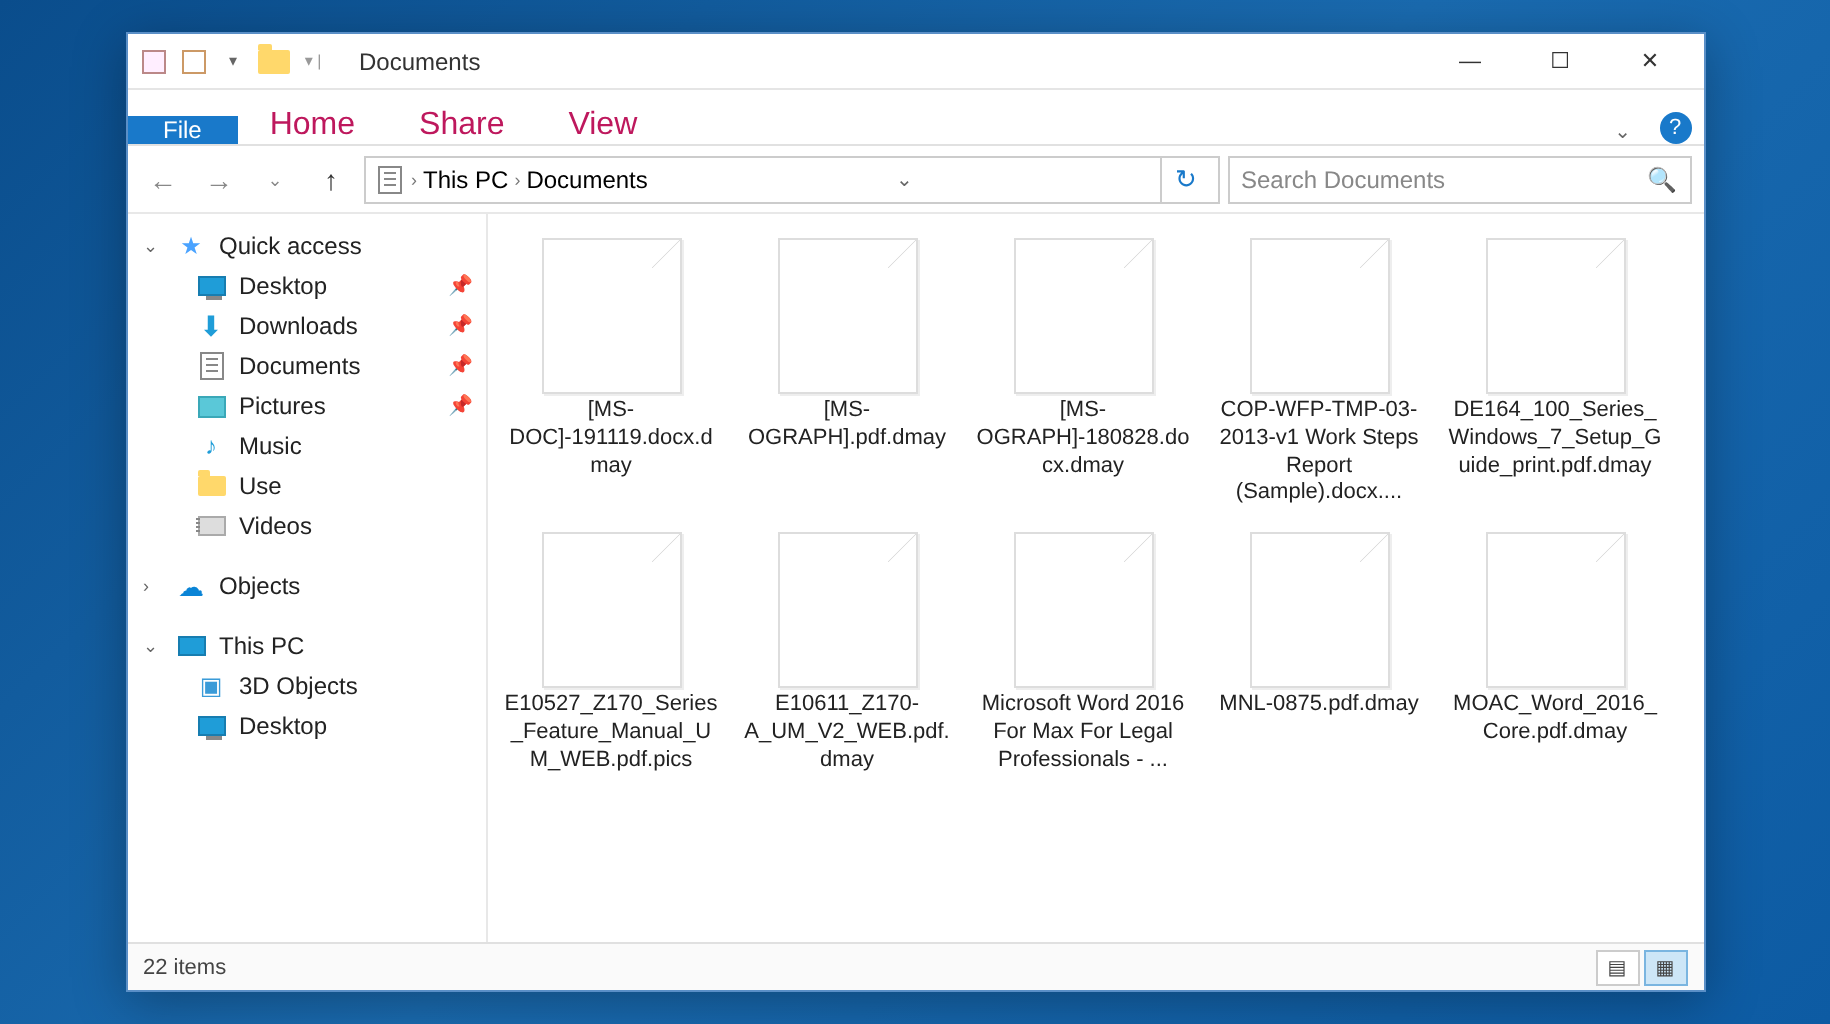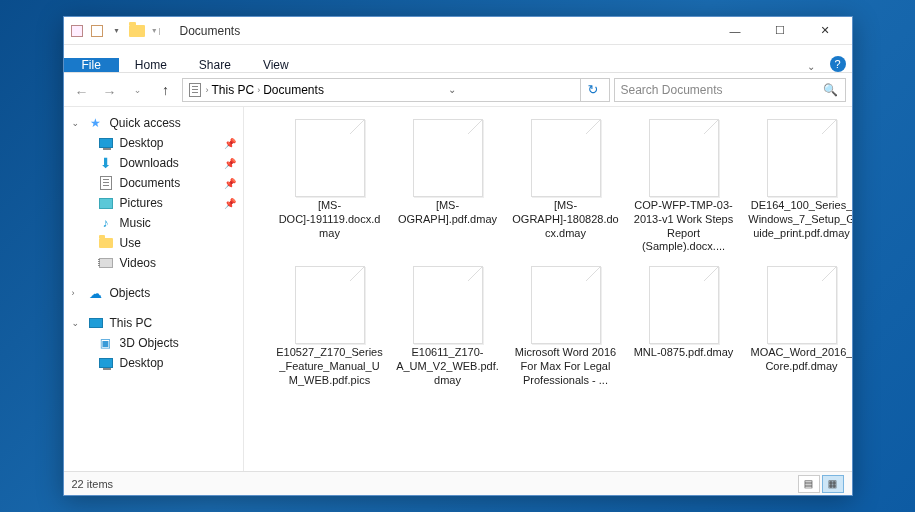--- a/index.html
+++ b/index.html
@@ -9,21 +9,21 @@
 .titlebar { height: 28px; display: flex; align-items: center; padding: 0 4px; background: #fff; border-bottom: 1px solid #e5e5e5; }
 .qat-icons { display: flex; gap: 2px; align-items: center; }
 .qat-icon { width: 18px; height: 18px; display: flex; align-items: center; justify-content: center; font-size: 10px; }
 .folder-badge { width: 16px; height: 12px; background: #ffd86b; border-radius: 1px; position: relative; }
 .folder-badge::before { content:""; position:absolute; top:-3px; left:0; width:7px; height:3px; background:#ffd86b; border-radius:1px 1px 0 0; }
 .title-text { margin-left: 14px; font-size: 12px; color: #333; flex: 1; }
 .win-controls { display: flex; }
 .win-btn { width: 45px; height: 28px; display: flex; align-items: center; justify-content: center; font-size: 11px; color: #333; }
 .ribbon { height: 28px; display: flex; align-items: flex-end; border-bottom: 1px solid #e1e1e1; background: #fff; }
 .file-tab { background: #1979ca; color: #fff; padding: 0 18px; display: flex; align-items: center; font-size: 12px; }
-.ribbon-tab { padding: 0 16px; display: flex; align-items: center; font-size: 12px; color: #0f172a; }
+.ribbon-tab { padding: 0 16px; display: flex; align-items: center; font-size: 16px; color: #be185d; }
 .ribbon-spacer { flex: 1; }
 .ribbon-help { width: 28px; display: flex; align-items: center; justify-content: center; }
 .help-circle { width: 16px; height: 16px; border-radius: 50%; background: #1979ca; color: #fff; font-size: 11px; display: flex; align-items: center; justify-content: center; }
 .navbar { height: 34px; display: flex; align-items: center; padding: 3px 6px; gap: 4px; background: #fff; border-bottom: 1px solid #e8e8e8; }
 .nav-arrow { width: 24px; height: 24px; display: flex; align-items: center; justify-content: center; color: #888; font-size: 14px; }
 .nav-arrow.enabled { color: #333; }
 .breadcrumb { flex: 1; height: 24px; border: 1px solid #ccc; display: flex; align-items: center; padding: 0 4px; font-size: 12px; gap: 3px; }
 .bc-sep { color: #777; font-size: 9px; }
 .refresh-btn { width: 24px; height: 24px; border-left: 1px solid #ccc; display: flex; align-items: center; justify-content: center; font-size: 13px; color: #1979ca; margin-left: auto; }
 .searchbox { width: 232px; height: 24px; border: 1px solid #ccc; display: flex; align-items: center; padding: 0 6px; font-size: 12px; color: #888; }
@@ -41,21 +41,21 @@
 .icon-doc::after { content:""; position:absolute; top:2px; left:2px; right:2px; height:1px; background:#888; box-shadow: 0 3px 0 #888, 0 6px 0 #888; }
 .icon-picture { width:14px; height:11px; background:#5ac8d8; border:1px solid #3aa8b8; }
 .icon-folder { width:14px; height:10px; background:#ffd86b; border-radius:1px; position:relative; }
 .icon-folder::before { content:""; position:absolute; top:-3px; left:0; width:6px; height:3px; background:#ffd86b; border-radius:1px 1px 0 0; }
 .icon-video { width:14px; height:10px; background:#ddd; border:1px solid #aaa; position:relative; }
 .icon-video::after { content:""; position:absolute; left:-2px; top:0; bottom:0; width:2px; background: repeating-linear-gradient(#888 0 1px, transparent 1px 2px); }
 .icon-onedrive { color:#0a84d6; font-size:13px; }
 .icon-pc { width:14px; height:10px; background:#1f9dd8; border:1px solid #177db0; }
 .spacer-row { height: 10px; }
 .content { flex: 1; overflow: auto; padding: 8px 6px; }
-.file-grid { display: grid; grid-template-columns: repeat(5, 112px); gap: 4px 6px; margin-left: 24px; }
+.file-grid { display: grid; grid-template-columns: repeat(5, 112px); gap: 4px 6px; }
 .file-item { display: flex; flex-direction: column; align-items: center; padding: 4px 2px; text-align: center; }
 .file-thumb { width: 70px; height: 78px; background: #fff; border: 1px solid #ddd; box-shadow: 1px 1px 0 #eee; position: relative; margin-bottom: 2px; }
 .file-thumb::before { content:""; position:absolute; top:0; right:0; width:14px; height:14px; background: linear-gradient(135deg, transparent 48%, #ddd 50%, #fff 52%); }
 .file-label { font-size: 11px; line-height: 1.25; color: #222; word-break: break-word; max-height: 56px; overflow: hidden; width: 108px; }
 .statusbar { height: 24px; border-top: 1px solid #e0e0e0; display: flex; align-items: center; padding: 0 8px; font-size: 11px; color: #444; background: #fafafa; }
 .status-spacer { flex: 1; }
 .view-toggle { display: flex; gap: 2px; }
 .vt-btn { width: 22px; height: 18px; border: 1px solid #ccc; display: flex; align-items: center; justify-content: center; font-size: 10px; background:#fff; }
 .vt-btn.active { background: #cde6f7; border-color: #7ab5e0; }
 .pin-col { position:absolute; right:6px; color:#666; font-size:10px; }

